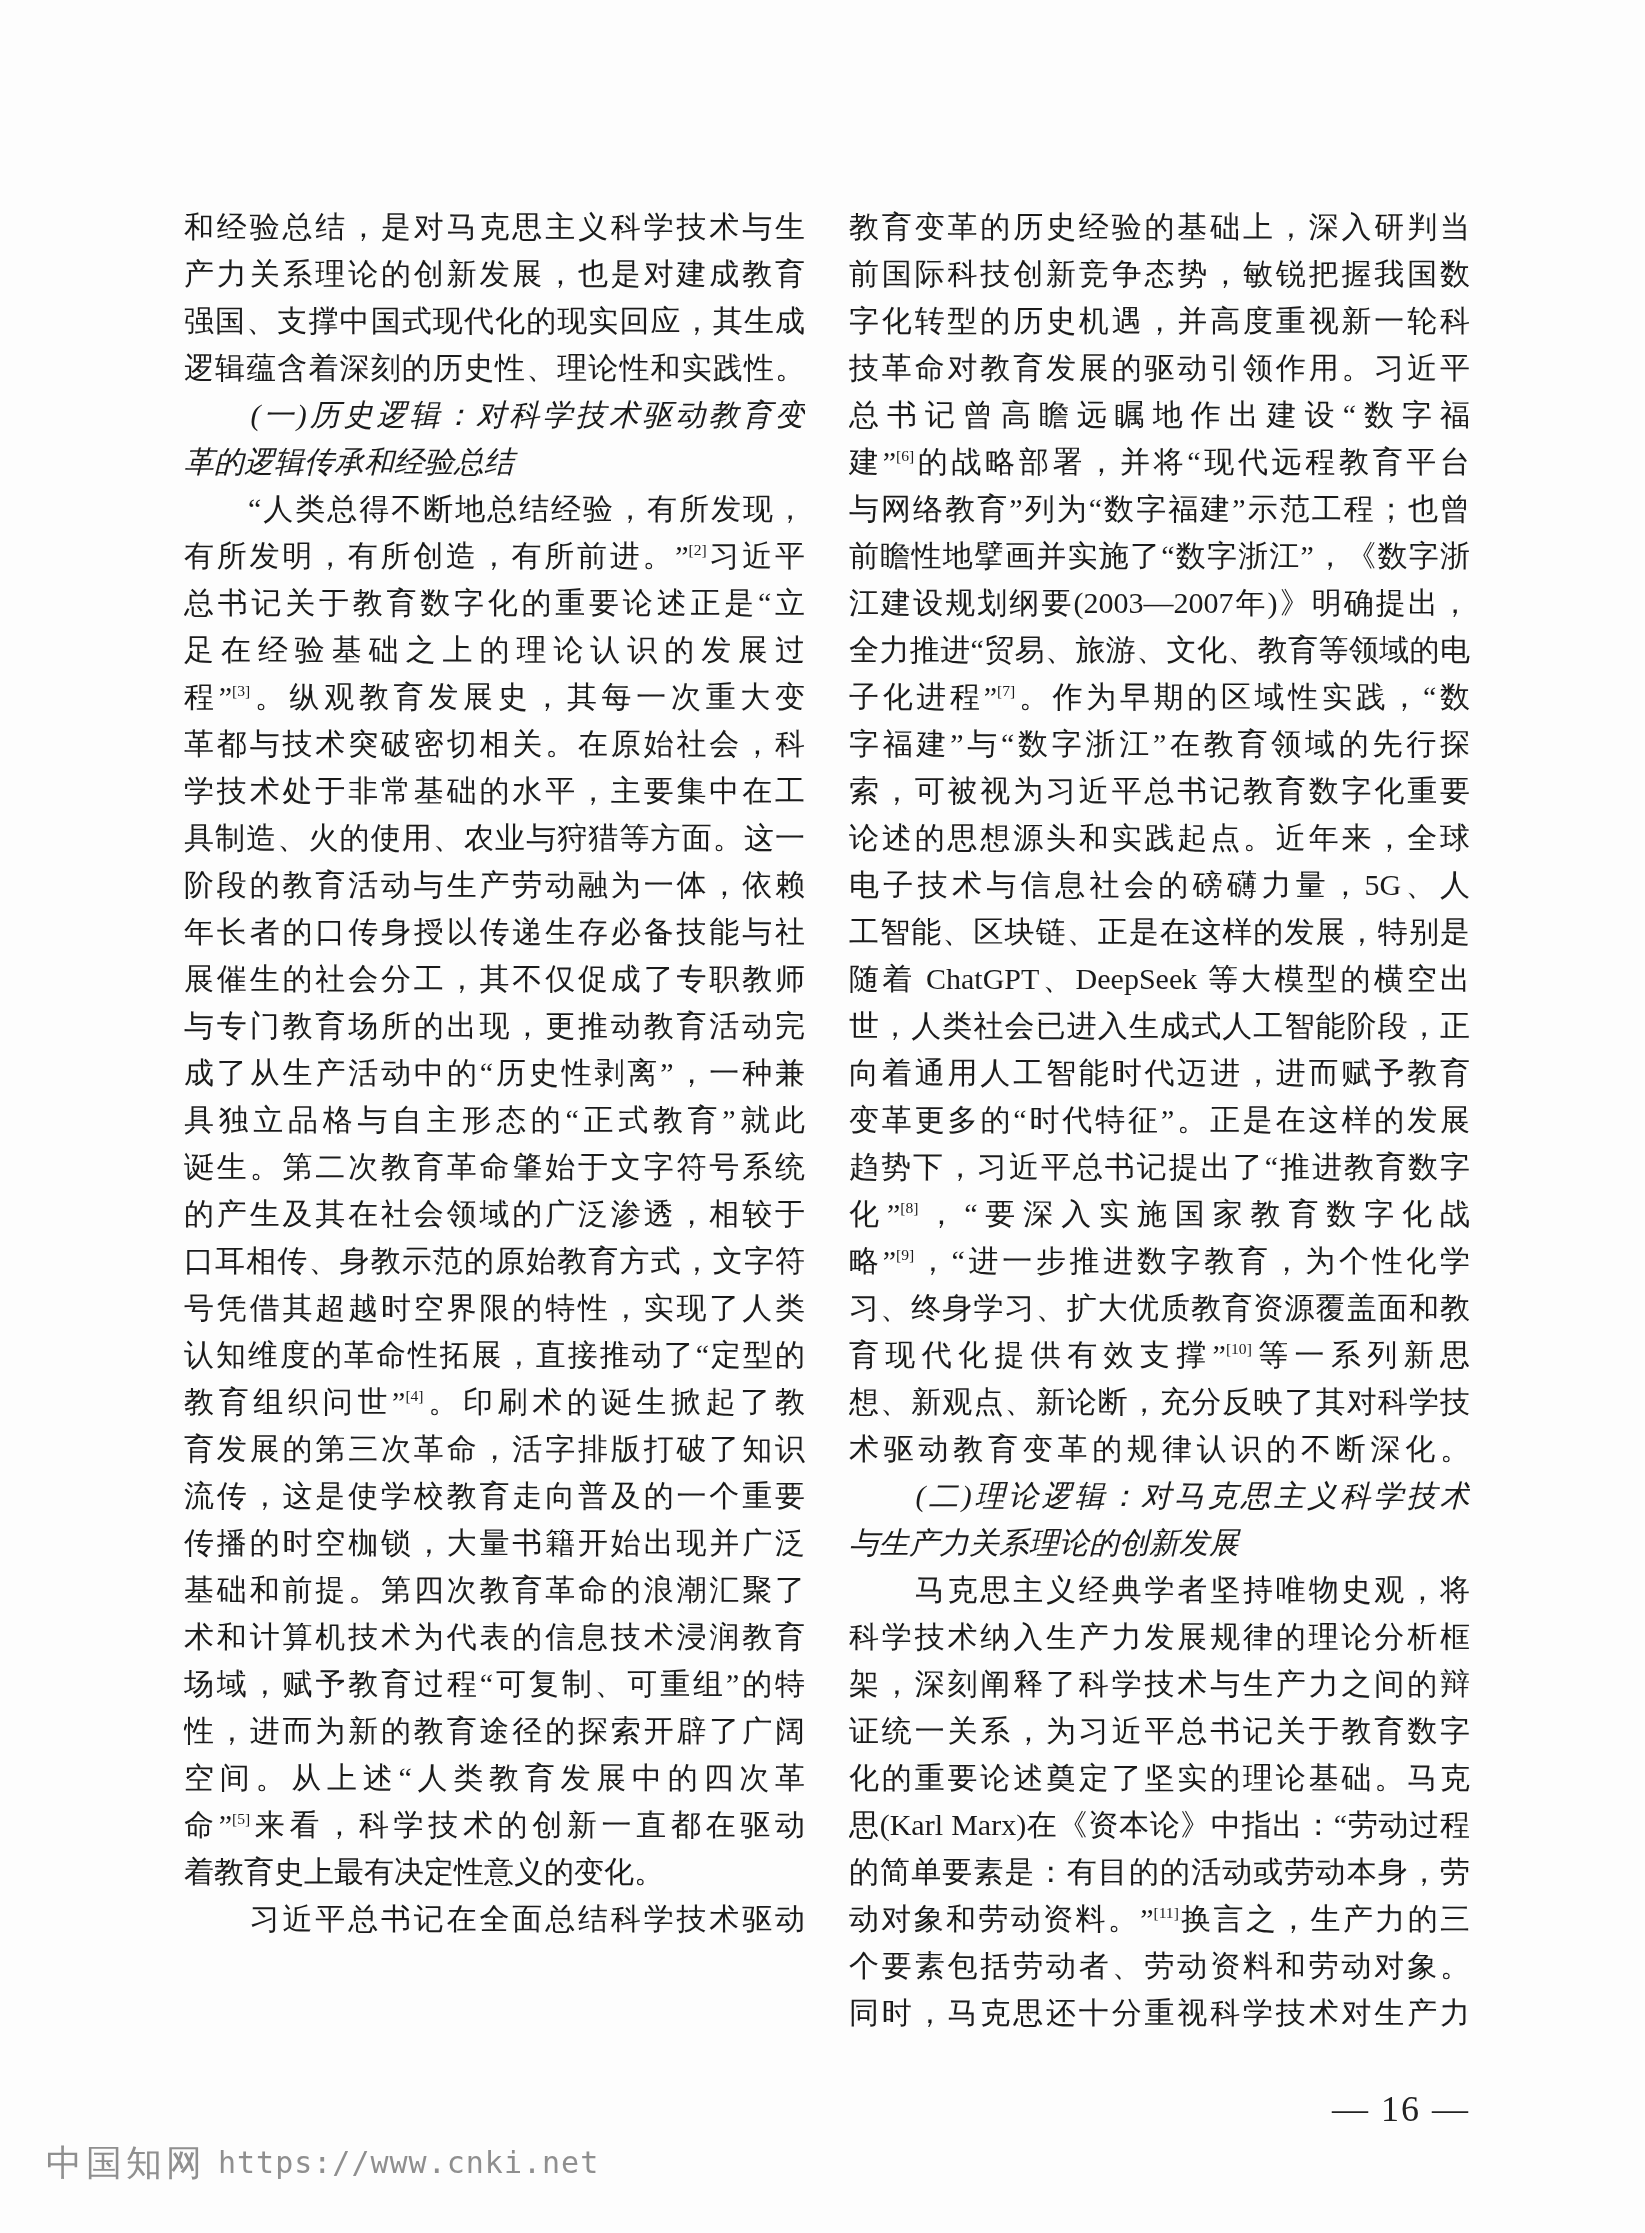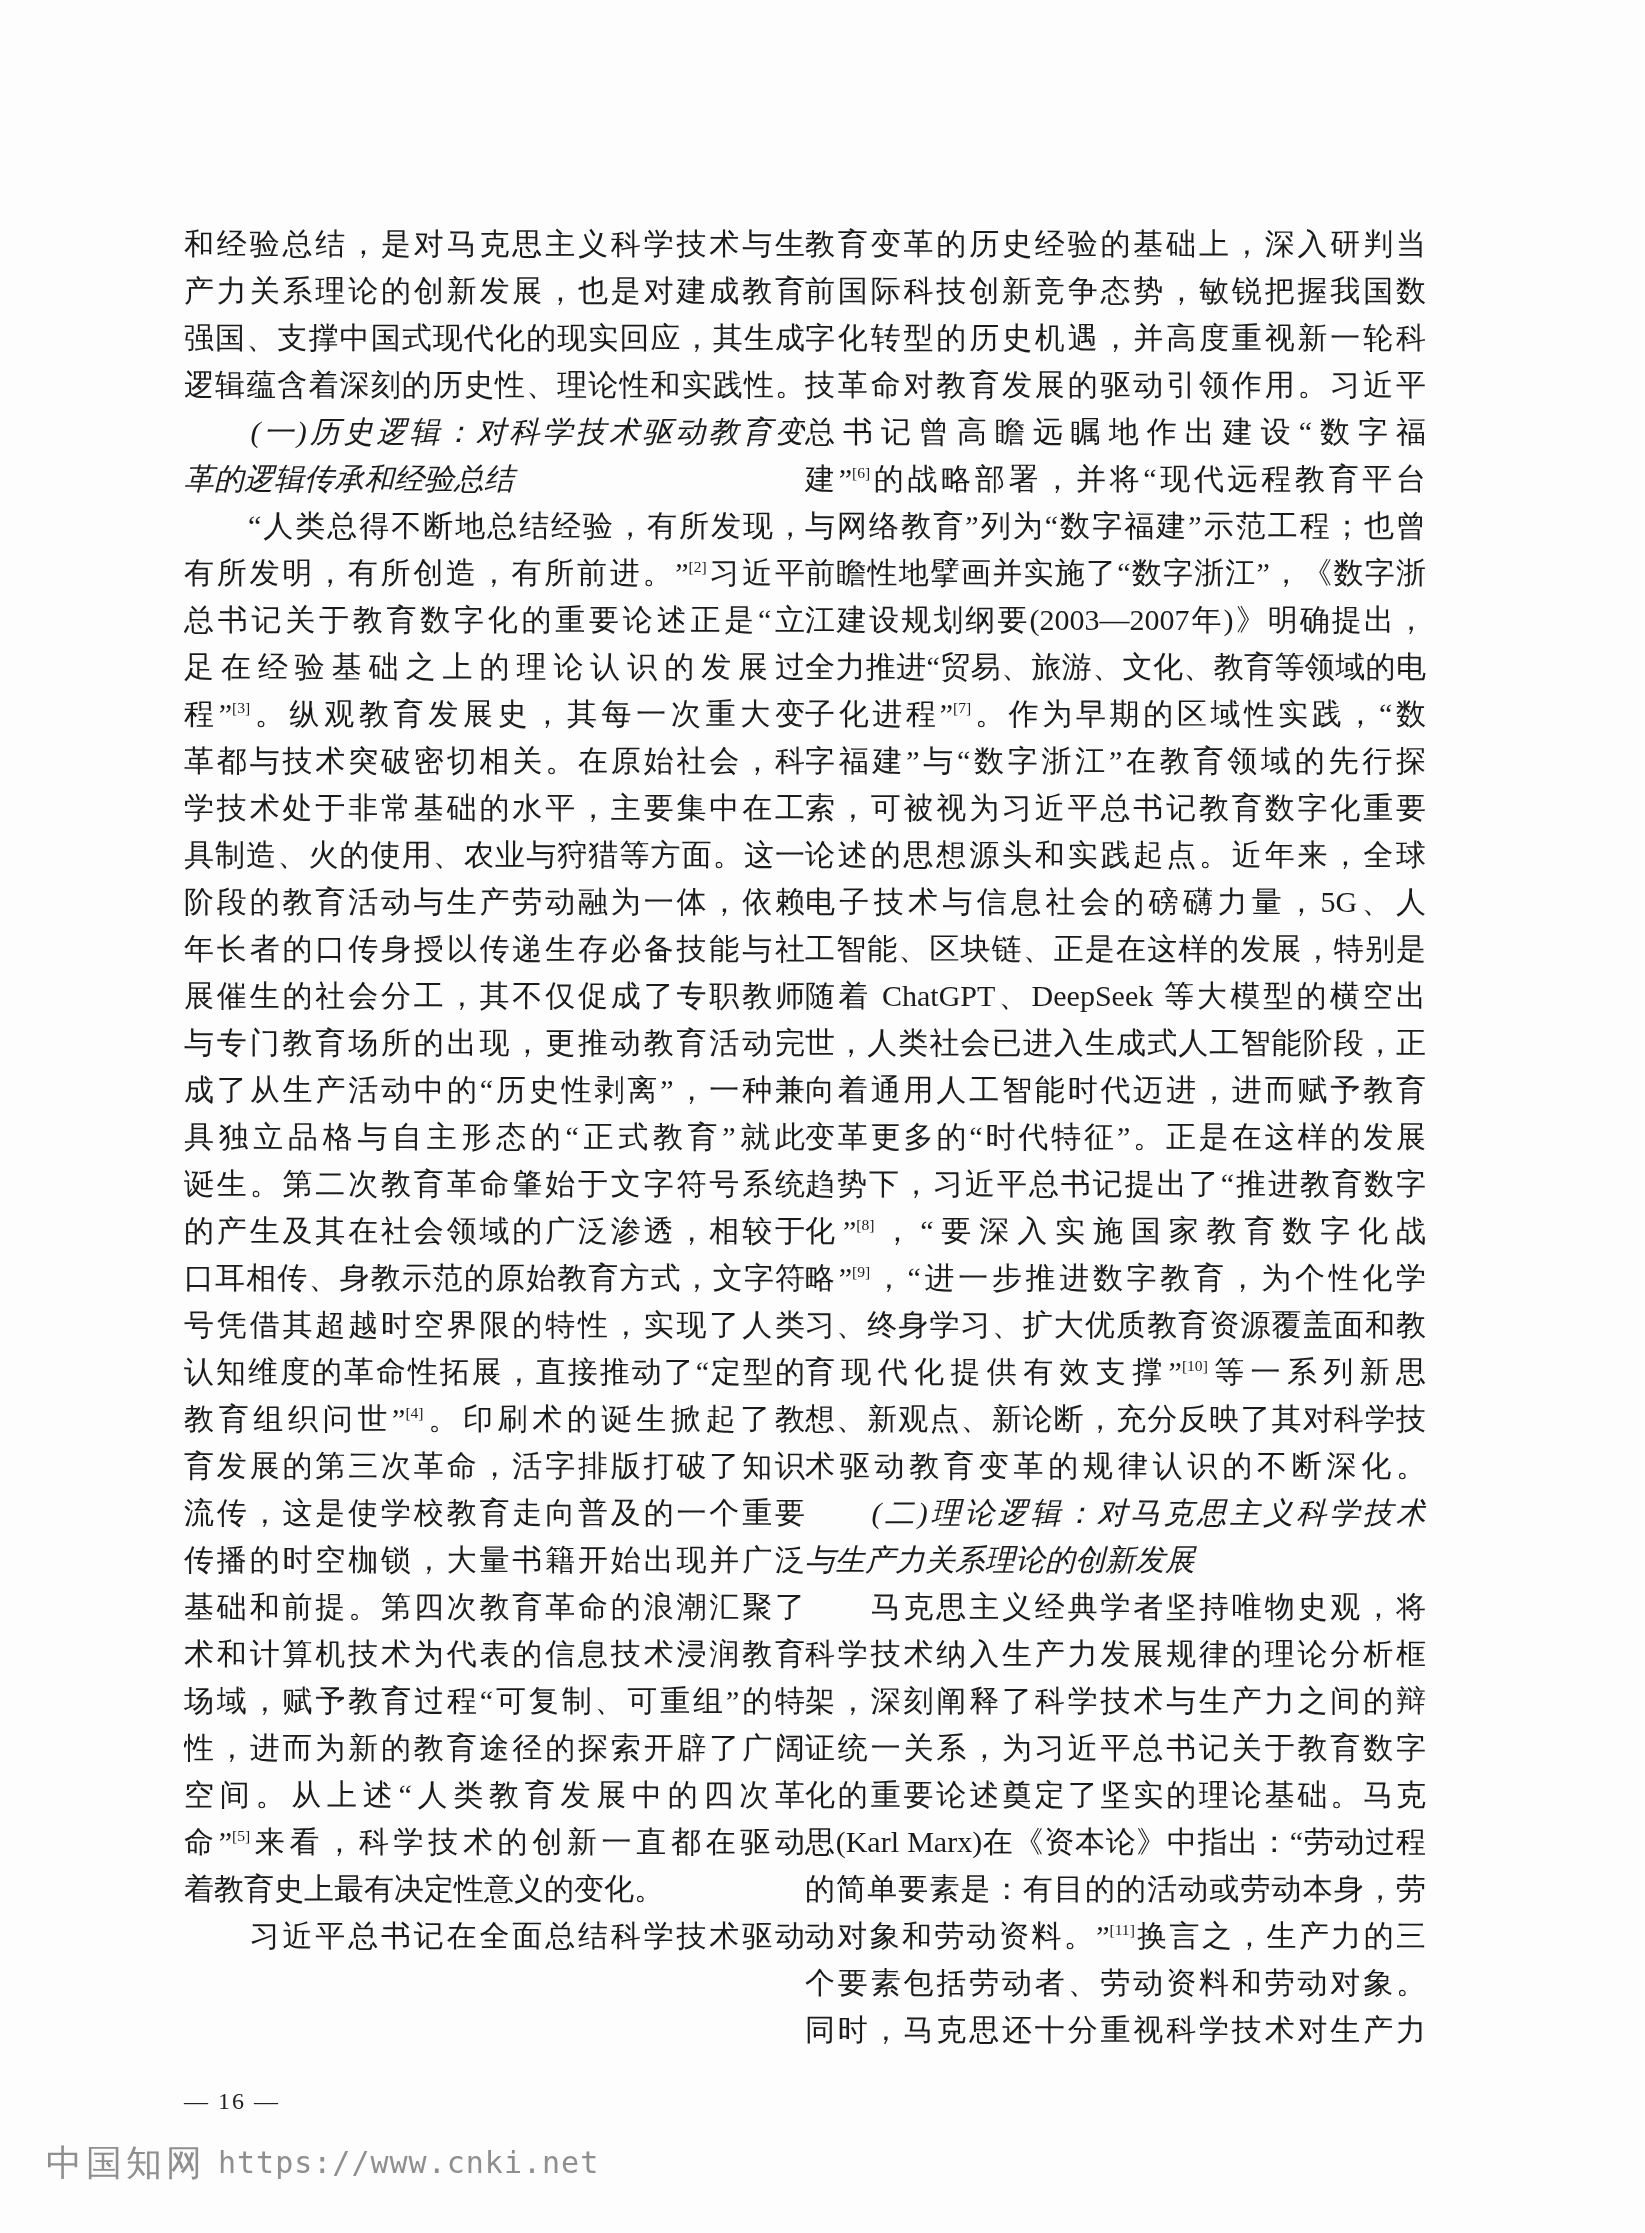--- a/index.html
+++ b/index.html
@@ -13,22 +13,23 @@
     width: 1646px;
     height: 2234px;
     background: #fdfdfd;
     overflow: hidden;
     font-family: "Liberation Serif", "DejaVu Serif", serif;
     color: #1b1b1b;
   }
   .columns {
     position: absolute;
     left: 184px;
-    top: 220px;
+    top: 203px;
     display: flex;
+    gap: 44px;
   }
   .col {
     width: 621px;
   }
   .line {
     font-size: 30px;
     line-height: 47px;
     height: 47px;
     text-align: justify;
     text-align-last: justify;
@@ -45,22 +46,22 @@
   sup.ref {
     font-size: 0.52em;
     vertical-align: super;
     line-height: 0;
   }
   .page-number {
     position: absolute;
     left: 184px;
     width: 1286px;
     top: 2088px;
-    text-align: left;
-    font-size: 24px;
+    text-align: right;
+    font-size: 36px;
     letter-spacing: 2px;
     color: #222222;
   }
   .watermark-brand {
     position: absolute;
     left: 46px;
     top: 2139px;
     font-size: 36px;
     letter-spacing: 4px;
     color: #8f8f8f;

